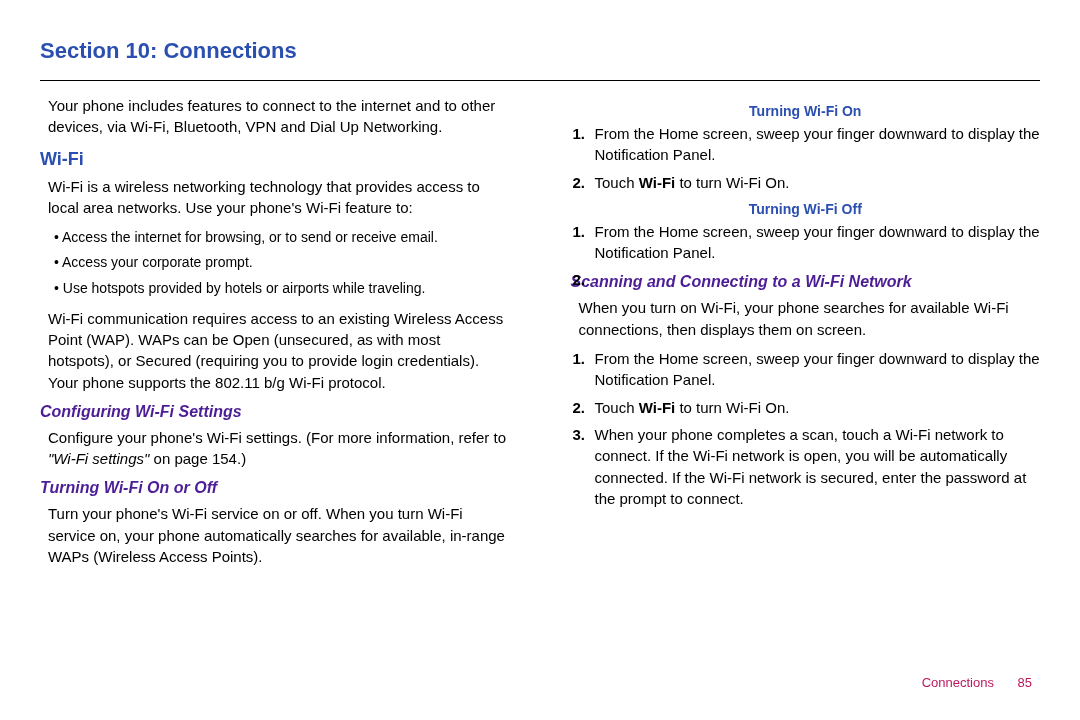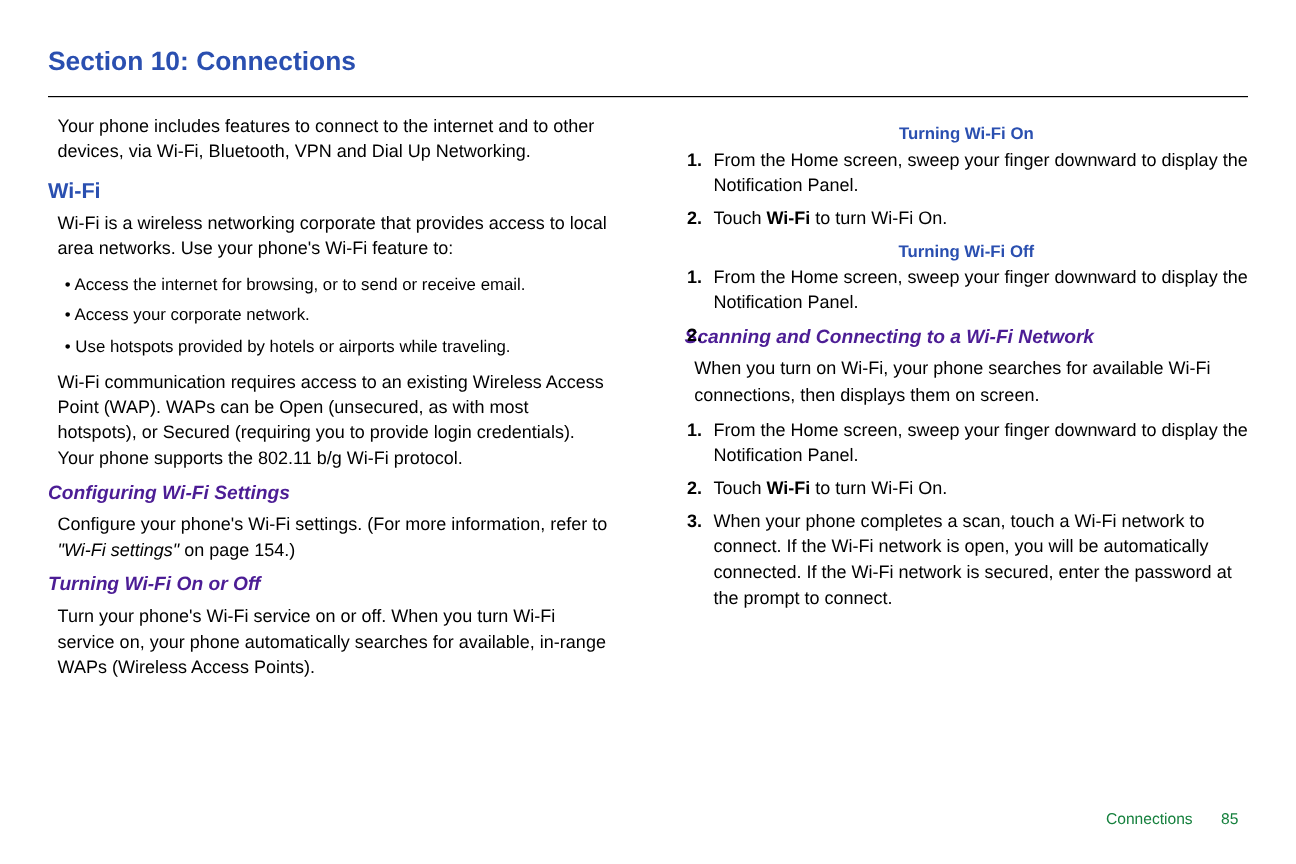--- a/index.html
+++ b/index.html
@@ -91,37 +91,37 @@
     left: -22px;
     font-weight: bold;
   }
   .ref-italic { font-style: italic; }
   .b { font-weight: bold; }
   .footer {
     position: absolute;
     bottom: 30px;
     right: 48px;
     font-size: 13px;
-    color: #15803d;
+    color: #be185d;
   }
   .footer .pnum { margin-left: 20px; }
 </style>
 </head>
 <body>
 
 <div class="section-title">Section 10: Connections</div>
 
 <div class="columns">
   <div class="col">
     <div class="intro">Your phone includes features to connect to the internet and to other devices, via Wi-Fi, Bluetooth, VPN and Dial Up Networking.</div>
     <div class="h2">Wi-Fi</div>
-    <div class="para">Wi-Fi is a wireless networking corporate that provides access to local area networks. Use your phone's Wi-Fi feature to:</div>
+    <div class="para">Wi-Fi is a wireless networking technology that provides access to local area networks. Use your phone's Wi-Fi feature to:</div>
     <ul class="bullets">
       <li>Access the internet for browsing, or to send or receive email.</li>
-      <li>Access your corporate network.</li>
+      <li>Access your corporate prompt.</li>
       <li>Use hotspots provided by hotels or airports while traveling.</li>
     </ul>
     <div class="para">Wi-Fi communication requires access to an existing Wireless Access Point (WAP). WAPs can be Open (unsecured, as with most hotspots), or Secured (requiring you to provide login credentials). Your phone supports the 802.11 b/g Wi-Fi protocol.</div>
 
     <div class="h3">Configuring Wi-Fi Settings</div>
     <div class="para">
       <span>Configure your phone's Wi-Fi settings. (For more information, refer to </span><span class="ref-italic">"Wi-Fi settings"</span><span> on page 154.)</span>
     </div>
 
     <div class="h3">Turning Wi-Fi On or Off</div>

